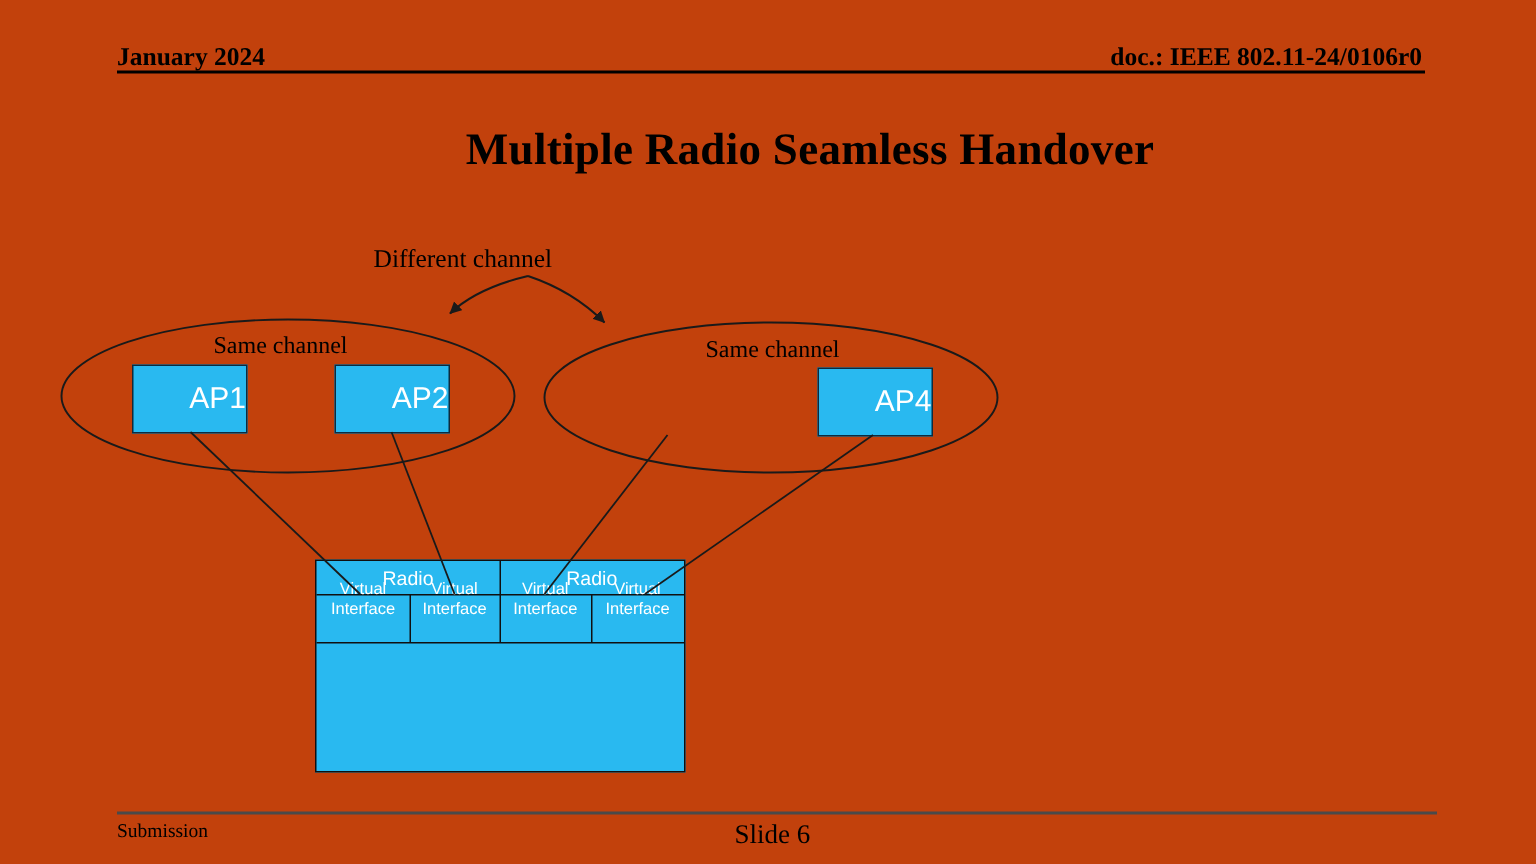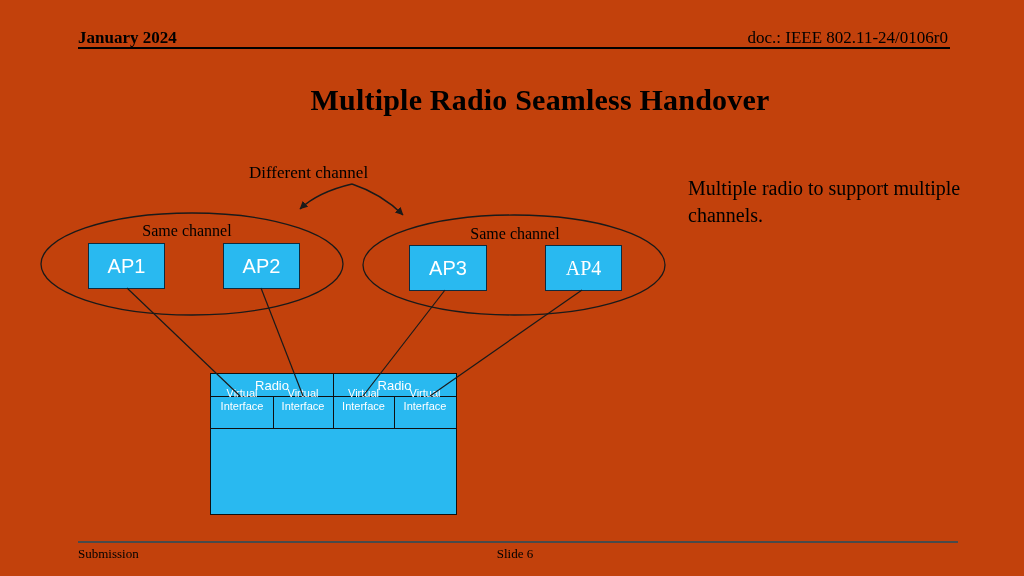--- a/index.html
+++ b/index.html
@@ -2,41 +2,41 @@
 <html><head>
 <meta charset="utf-8">
 <style>
   html,body{margin:0;padding:0;background:#fff;}
   .serif{font-family:"Liberation Serif","DejaVu Serif",serif;}
   #slide{position:relative;width:1024px;height:576px;background:#c2410c;overflow:hidden;
          font-family:"Liberation Serif","DejaVu Serif",serif;color:#000;}
 
   
   .hdr-date{position:absolute;left:78px;top:28px;font-size:17px;font-weight:bold;}
-  .hdr-doc{position:absolute;right:76px;top:28px;font-size:17px;font-weight:normal;}
+  .hdr-doc{position:absolute;right:76px;top:28px;font-size:17px;font-weight:bold;}
   .hdr-rule{position:absolute;left:78px;top:47px;width:872px;height:2px;background:#000;}
 
   
   .title{position:absolute;left:0;top:83px;width:1024px;text-align:center;
          font-size:30px;font-weight:bold;letter-spacing:0.2px;padding-left:28px;}
 
   
   .diff-label{position:absolute;left:249px;top:163px;font-size:17px;}
   .same-left{position:absolute;left:117px;top:222px;width:140px;text-align:center;font-size:16px;}
   .same-right{position:absolute;left:445px;top:225px;width:140px;text-align:center;font-size:16px;}
   .note{position:absolute;left:688px;top:175px;width:310px;font-size:20px;line-height:1.33;}
 
   
   .ap{position:absolute;width:75px;height:44px;background:#29B9F0;border:1px solid #0d2b3f;
-      display:flex;align-items:center;justify-content:center;color:#fff;font-size:20px;
+      display:flex;align-items:center;justify-content:flex-end;color:#fff;font-size:20px;
       font-family:"Liberation Sans","DejaVu Sans",sans-serif;z-index:2;}
   .ap1{left:88px;top:243px;}
   .ap2{left:223px;top:243px;}
   .ap3{left:409px;top:245px;width:76px;}
-  .ap4{left:545px;top:245px;font-family:Liberation Serif, serif;}
+  .ap4{left:545px;top:245px;}
 
   
   .mn{position:absolute;left:210px;top:373px;width:247px;height:142px;background:#29B9F0;
       border:1px solid #101010;box-sizing:border-box;z-index:2;
       font-family:"Liberation Sans","DejaVu Sans",sans-serif;color:#fff;}
   .mn .cell{position:absolute;display:flex;align-items:center;justify-content:center;text-align:center;}
   .mn .radio1{left:0;top:0;width:122px;height:22px;font-size:13px;}
   .mn .radio2{left:122px;top:0;width:123px;height:22px;font-size:13px;}
   .mn .vi{top:10px;height:32px;font-size:11px;line-height:1.2;}
   .mn .vi1{left:0;width:62px;}
@@ -46,47 +46,43 @@
   .mn .mnode{left:0;top:54px;width:245px;height:63px;font-size:20px;}
   .mn .hline{position:absolute;left:0;width:245px;height:1px;background:#101010;}
   .mn .vline{position:absolute;width:1px;background:#101010;}
 
   
   .overlay{position:absolute;left:0;top:0;width:1024px;height:576px;z-index:3;pointer-events:none;}
 
   
   .ftr-rule{position:absolute;left:78px;top:541px;width:880px;height:2px;background:#4a4a4a;}
   .ftr-left{position:absolute;left:78px;top:546px;font-size:13px;}
-  .ftr-center{position:absolute;left:455px;top:546px;width:120px;text-align:center;font-size:13px;}
+  .ftr-center{position:absolute;left:455px;top:546px;width:120px;text-align:center;font-size:18px;}
   .ftr-right{position:absolute;right:63px;top:546px;font-size:13px;}
 </style>
 </head>
 <body>
 
 <div id="slide">
 
   <div class="hdr-date">January 2024</div>
   <div class="hdr-doc">doc.: IEEE 802.11-24/0106r0</div>
   <div class="hdr-rule"></div>
 
   <div class="title">Multiple Radio Seamless Handover</div>
 
   <div class="diff-label">Different channel</div>
   <div class="same-left">Same channel</div>
   <div class="same-right">Same channel</div>
-  <div class="note serif">Multiple radio to support multiple channels.</div>
 
   <div class="ap ap1">
     <span>AP1</span>
   </div>
   <div class="ap ap2">
     <span>AP2</span>
-  </div>
-  <div class="ap ap3">
-    <span>AP3</span>
   </div>
   <div class="ap ap4">
     <span>AP4</span>
   </div>
 
   <div class="mn">
     <div class="hline" style="top:22px;"></div>
     <div class="hline" style="top:54px;"></div>
     <div class="vline" style="left:122px;top:0;height:54px;"></div>
     <div class="vline" style="left:62px;top:22px;height:32px;"></div>

